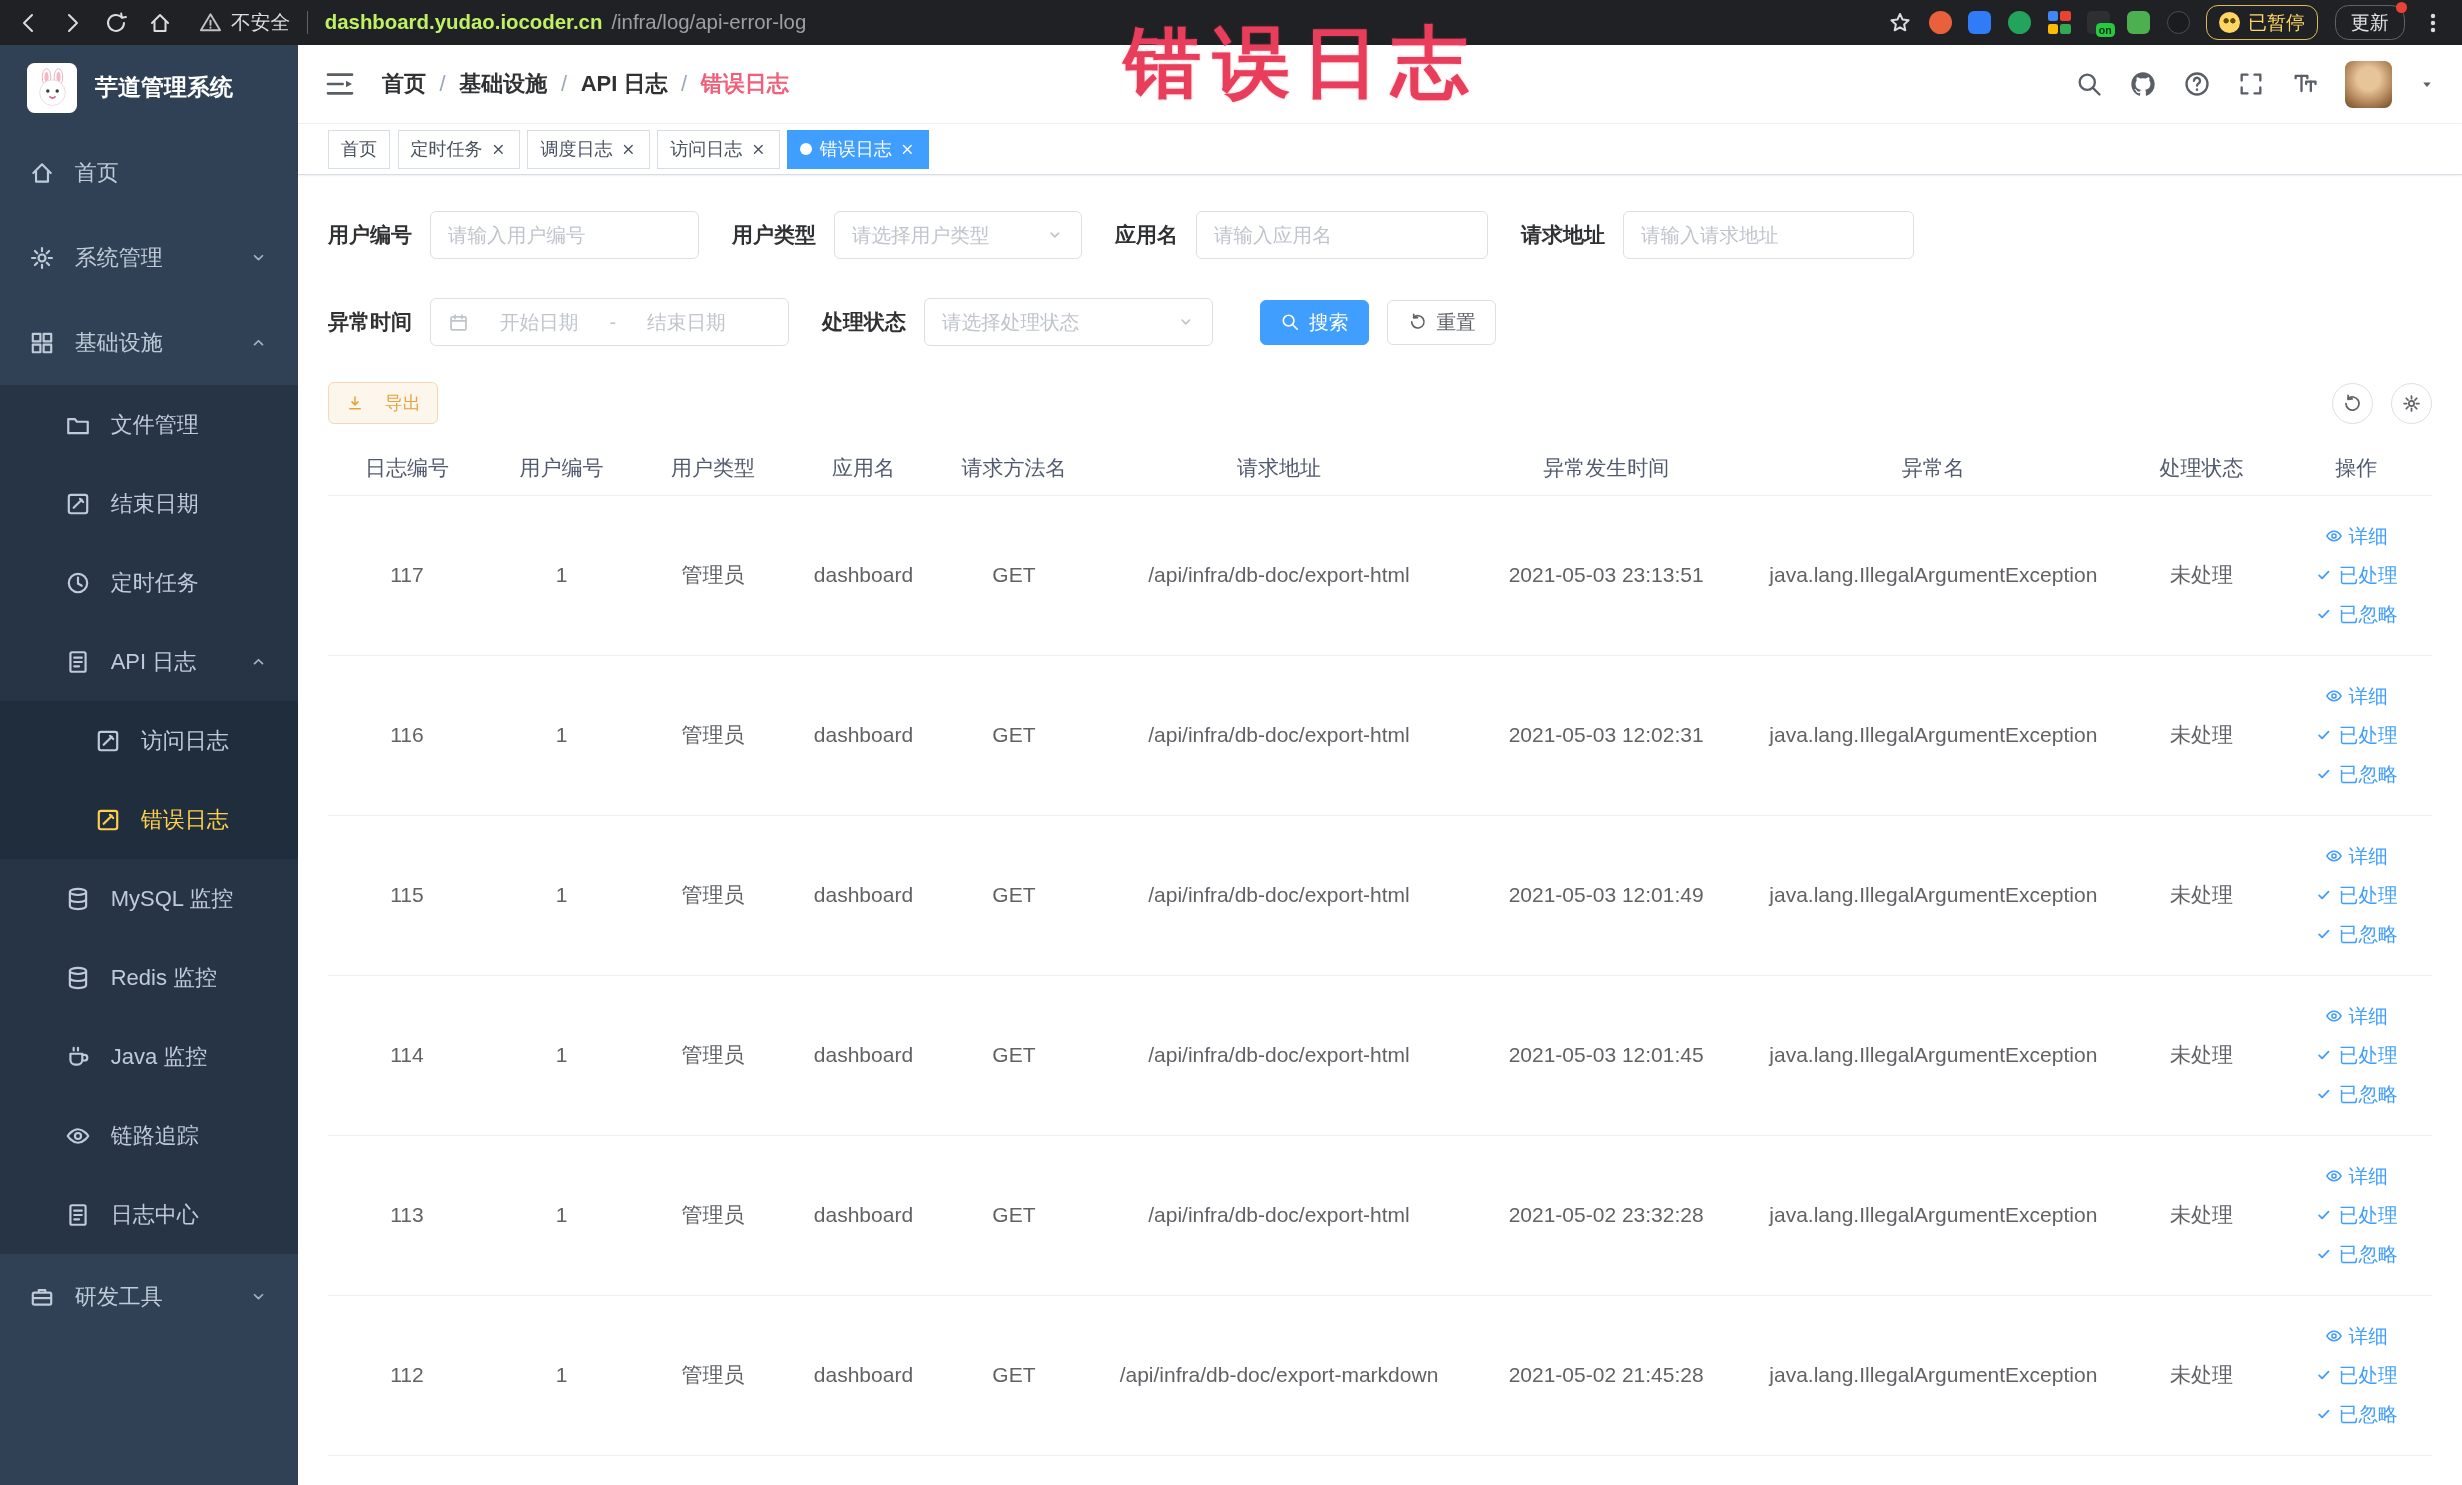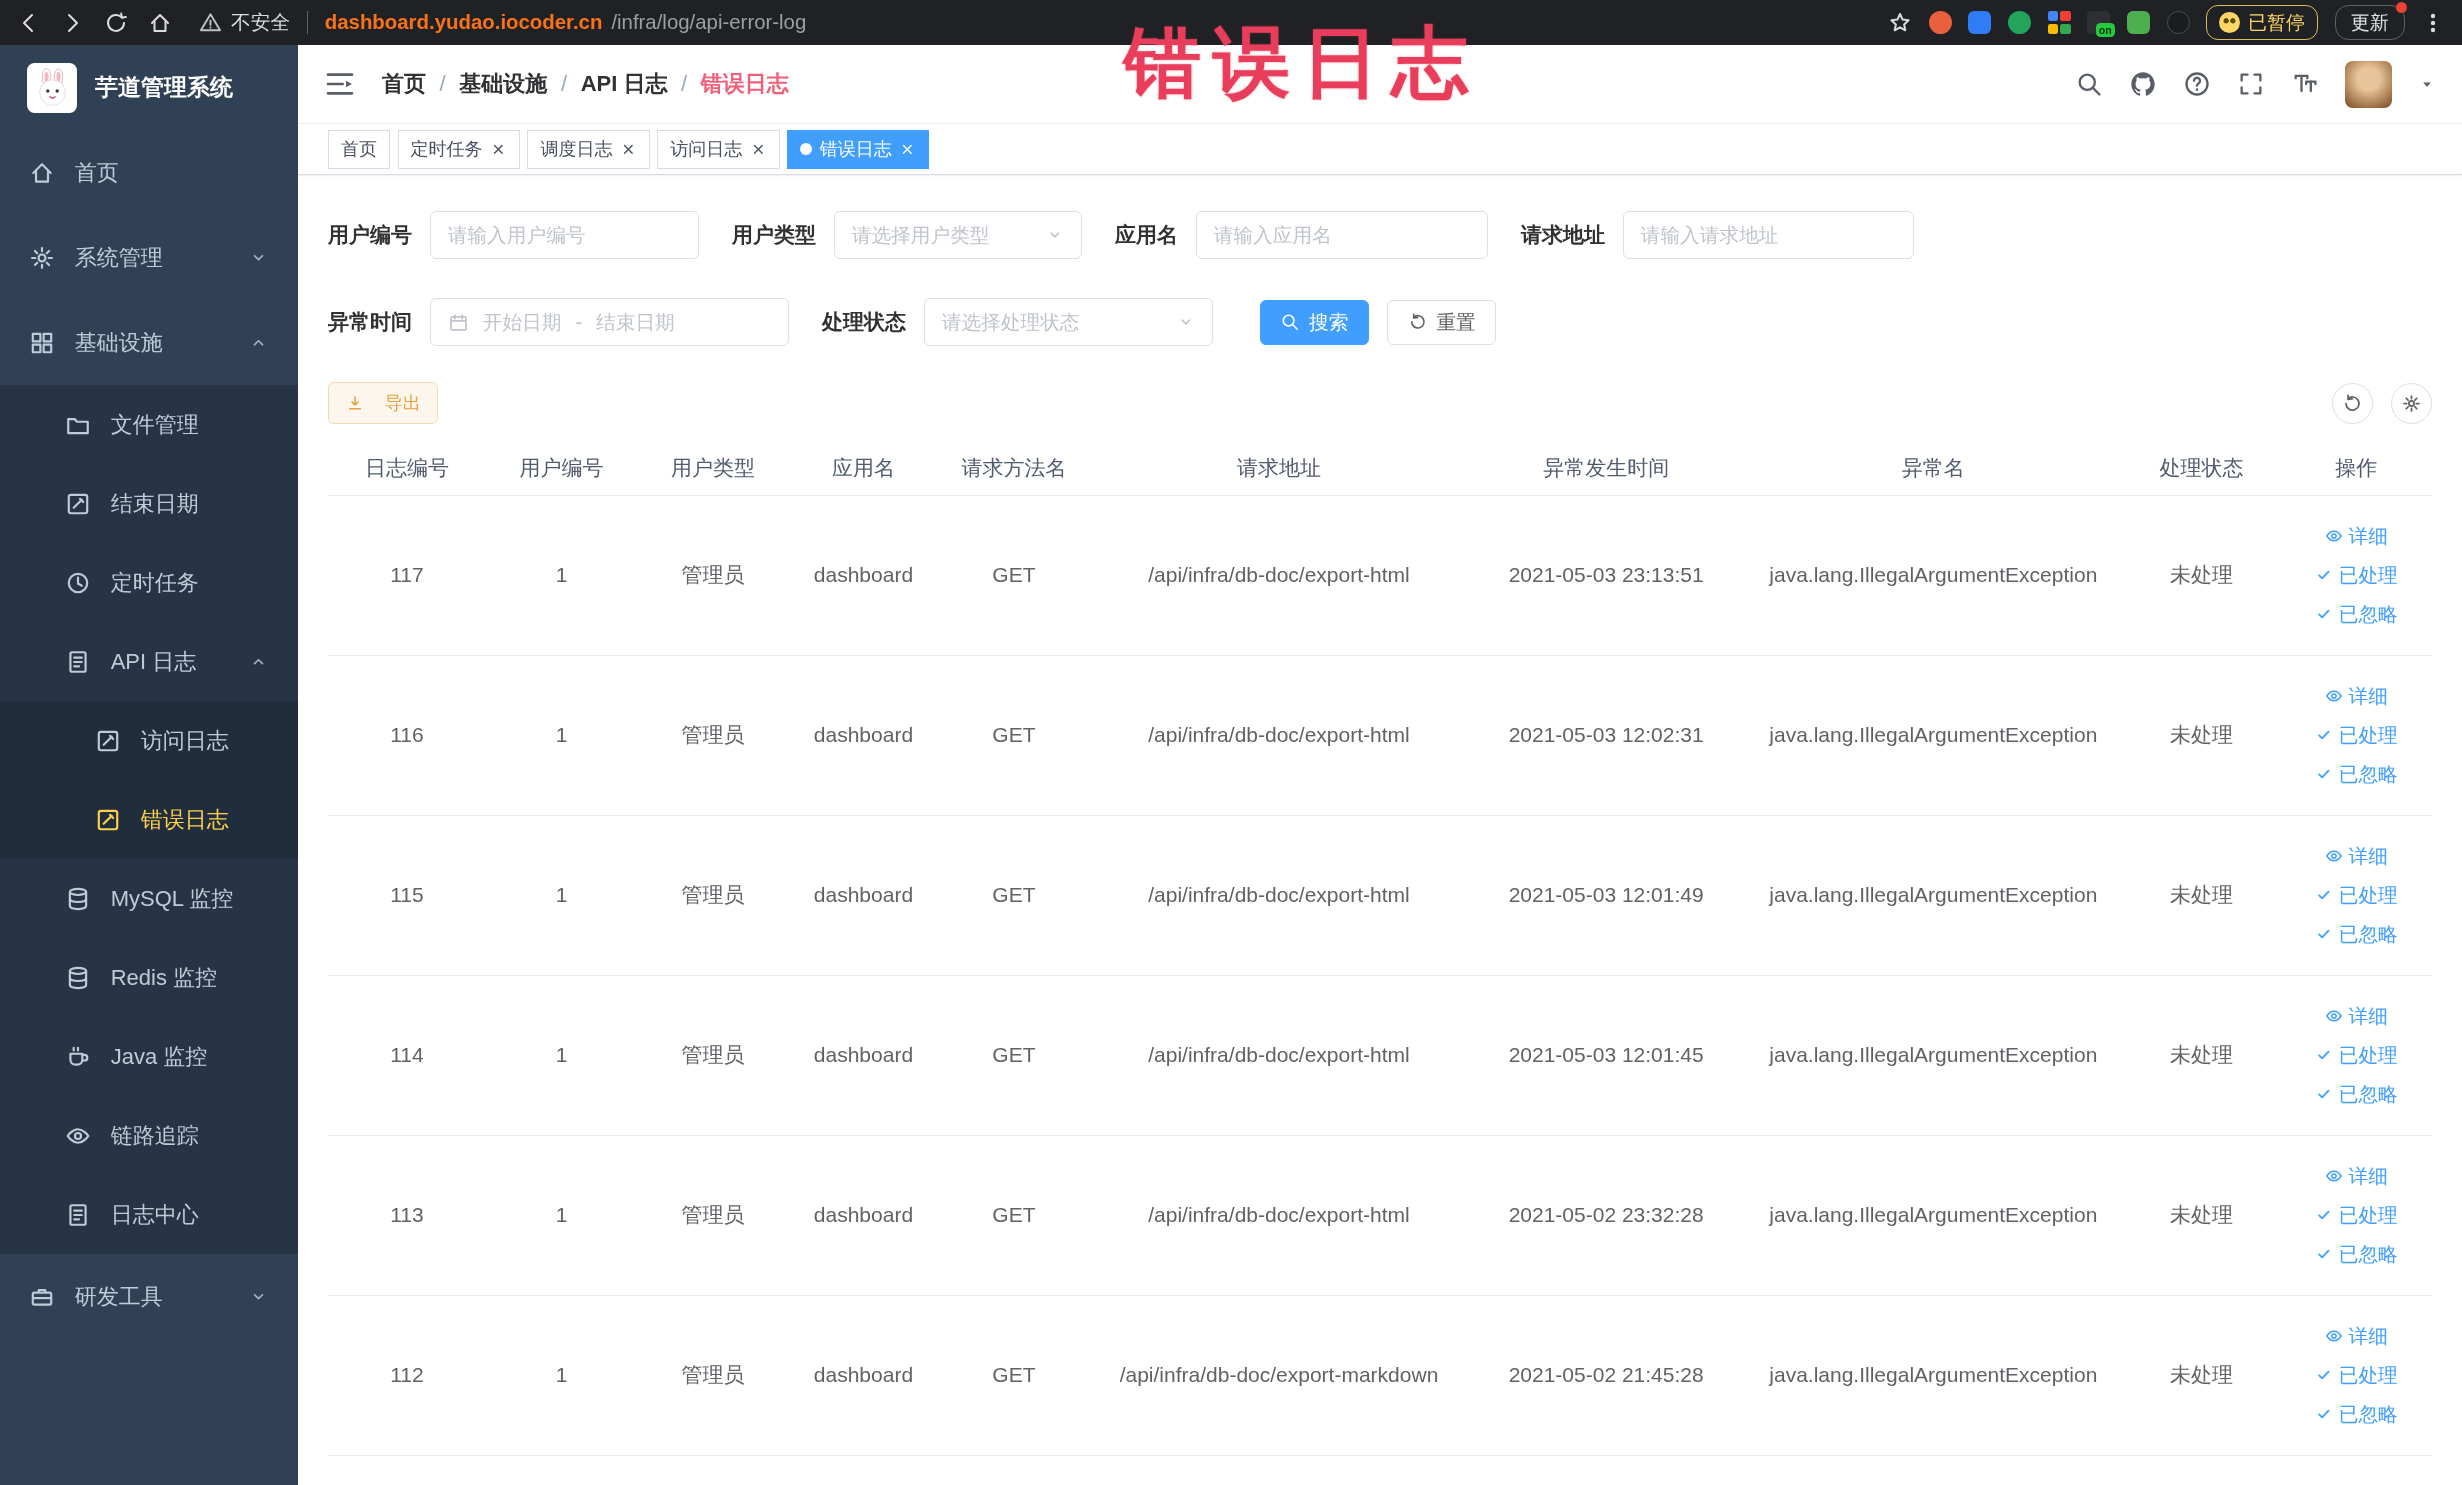--- a/index.html
+++ b/index.html
@@ -23,21 +23,21 @@
   
   .browser{height:45px;background:#202124;display:flex;align-items:center;
     padding:0 16.7px;gap:19.7px;color:#e8eaed}
   .bicon{width:24px;height:24px;color:#dadce0;flex:none;cursor:pointer}
   .bicon svg{width:100%;height:100%}
   .urlbox{display:flex;align-items:center;gap:9px;font-size:20.4px;margin-left:7.6px;cursor:text}
   .warnico{width:23px;height:23px;color:#bdc1c6}
   .warnico svg{width:100%;height:100%}
   .sec-text{color:#dadce0;font-size:19.7px}
   .url-sep{width:1.5px;height:23px;background:#5f6368;margin:0 7.6px}
-  .url-domain{color:#f97316;font-weight:700}
+  .url-domain{color:#bef264;font-weight:700}
   .url-path{color:#9aa0a6}
   .browser-right{margin-left:auto;display:flex;align-items:center;gap:16.7px}
   .ext{width:23px;height:23px;border-radius:50%;flex:none;cursor:pointer}
   .extc1{background:#e8613c}
   .extc2{background:#2f7cf6;border-radius:6px}
   .extc3{background:#23a45d}
   .ext-grid{width:23px;height:23px;display:grid;grid-template-columns:1fr 1fr;gap:2.3px;cursor:pointer}
   .ext-grid i{border-radius:2.3px}
   .ext-grid i:nth-child(1){background:#4285f4}
   .ext-grid i:nth-child(2){background:#ea4335}
@@ -114,21 +114,21 @@
   .flabel{font-weight:700;font-size:21px;color:var(--dark);margin-right:18px;white-space:nowrap}
   .tinput{height:48px;border:0.8px solid var(--border);border-radius:6px;background:#fff;
     display:flex;align-items:center;padding:0 16.7px;font-size:19.7px;color:#c0c4cc;cursor:pointer}
   input.tinput{cursor:text;color:#606266;outline:none;
     font-family:"Liberation Sans","DejaVu Sans",sans-serif}
   input.tinput::placeholder{color:#c0c4cc}
   .w356{width:269px}.w380{width:248px}.w386{width:292px}.w384{width:291px}
   .w474{width:359px}.w382{width:289px}
   .sel{justify-content:space-between}
   .selcaret{width:19.7px;height:19.7px;color:#c0c4cc;flex:none}
-  .date{gap:14px}
+  .date{gap:31px}
   .dicon{width:21px;height:21px;color:#c0c4cc;flex:none}
   .dsep{color:#c0c4cc}
   .btn{height:45px;border-radius:6px;display:inline-flex;align-items:center;gap:9px;
     font-size:19.7px;padding:0 19.7px;cursor:pointer;border:0.8px solid var(--border);background:#fff;
     font-family:"Liberation Sans","DejaVu Sans",sans-serif}
   .btn .bico{width:19.7px;height:19.7px}
   .btn-primary{background:var(--primary);border-color:var(--primary);color:#fff;margin-left:13.6px}
   .btn-plain{color:#606266;margin-left:18px}
   .toolbar{display:flex;align-items:center;margin-bottom:18px}
   .btn-warn{height:42px;background:#fdf6ec;border:0.8px solid #f5dab1;color:var(--warn);

